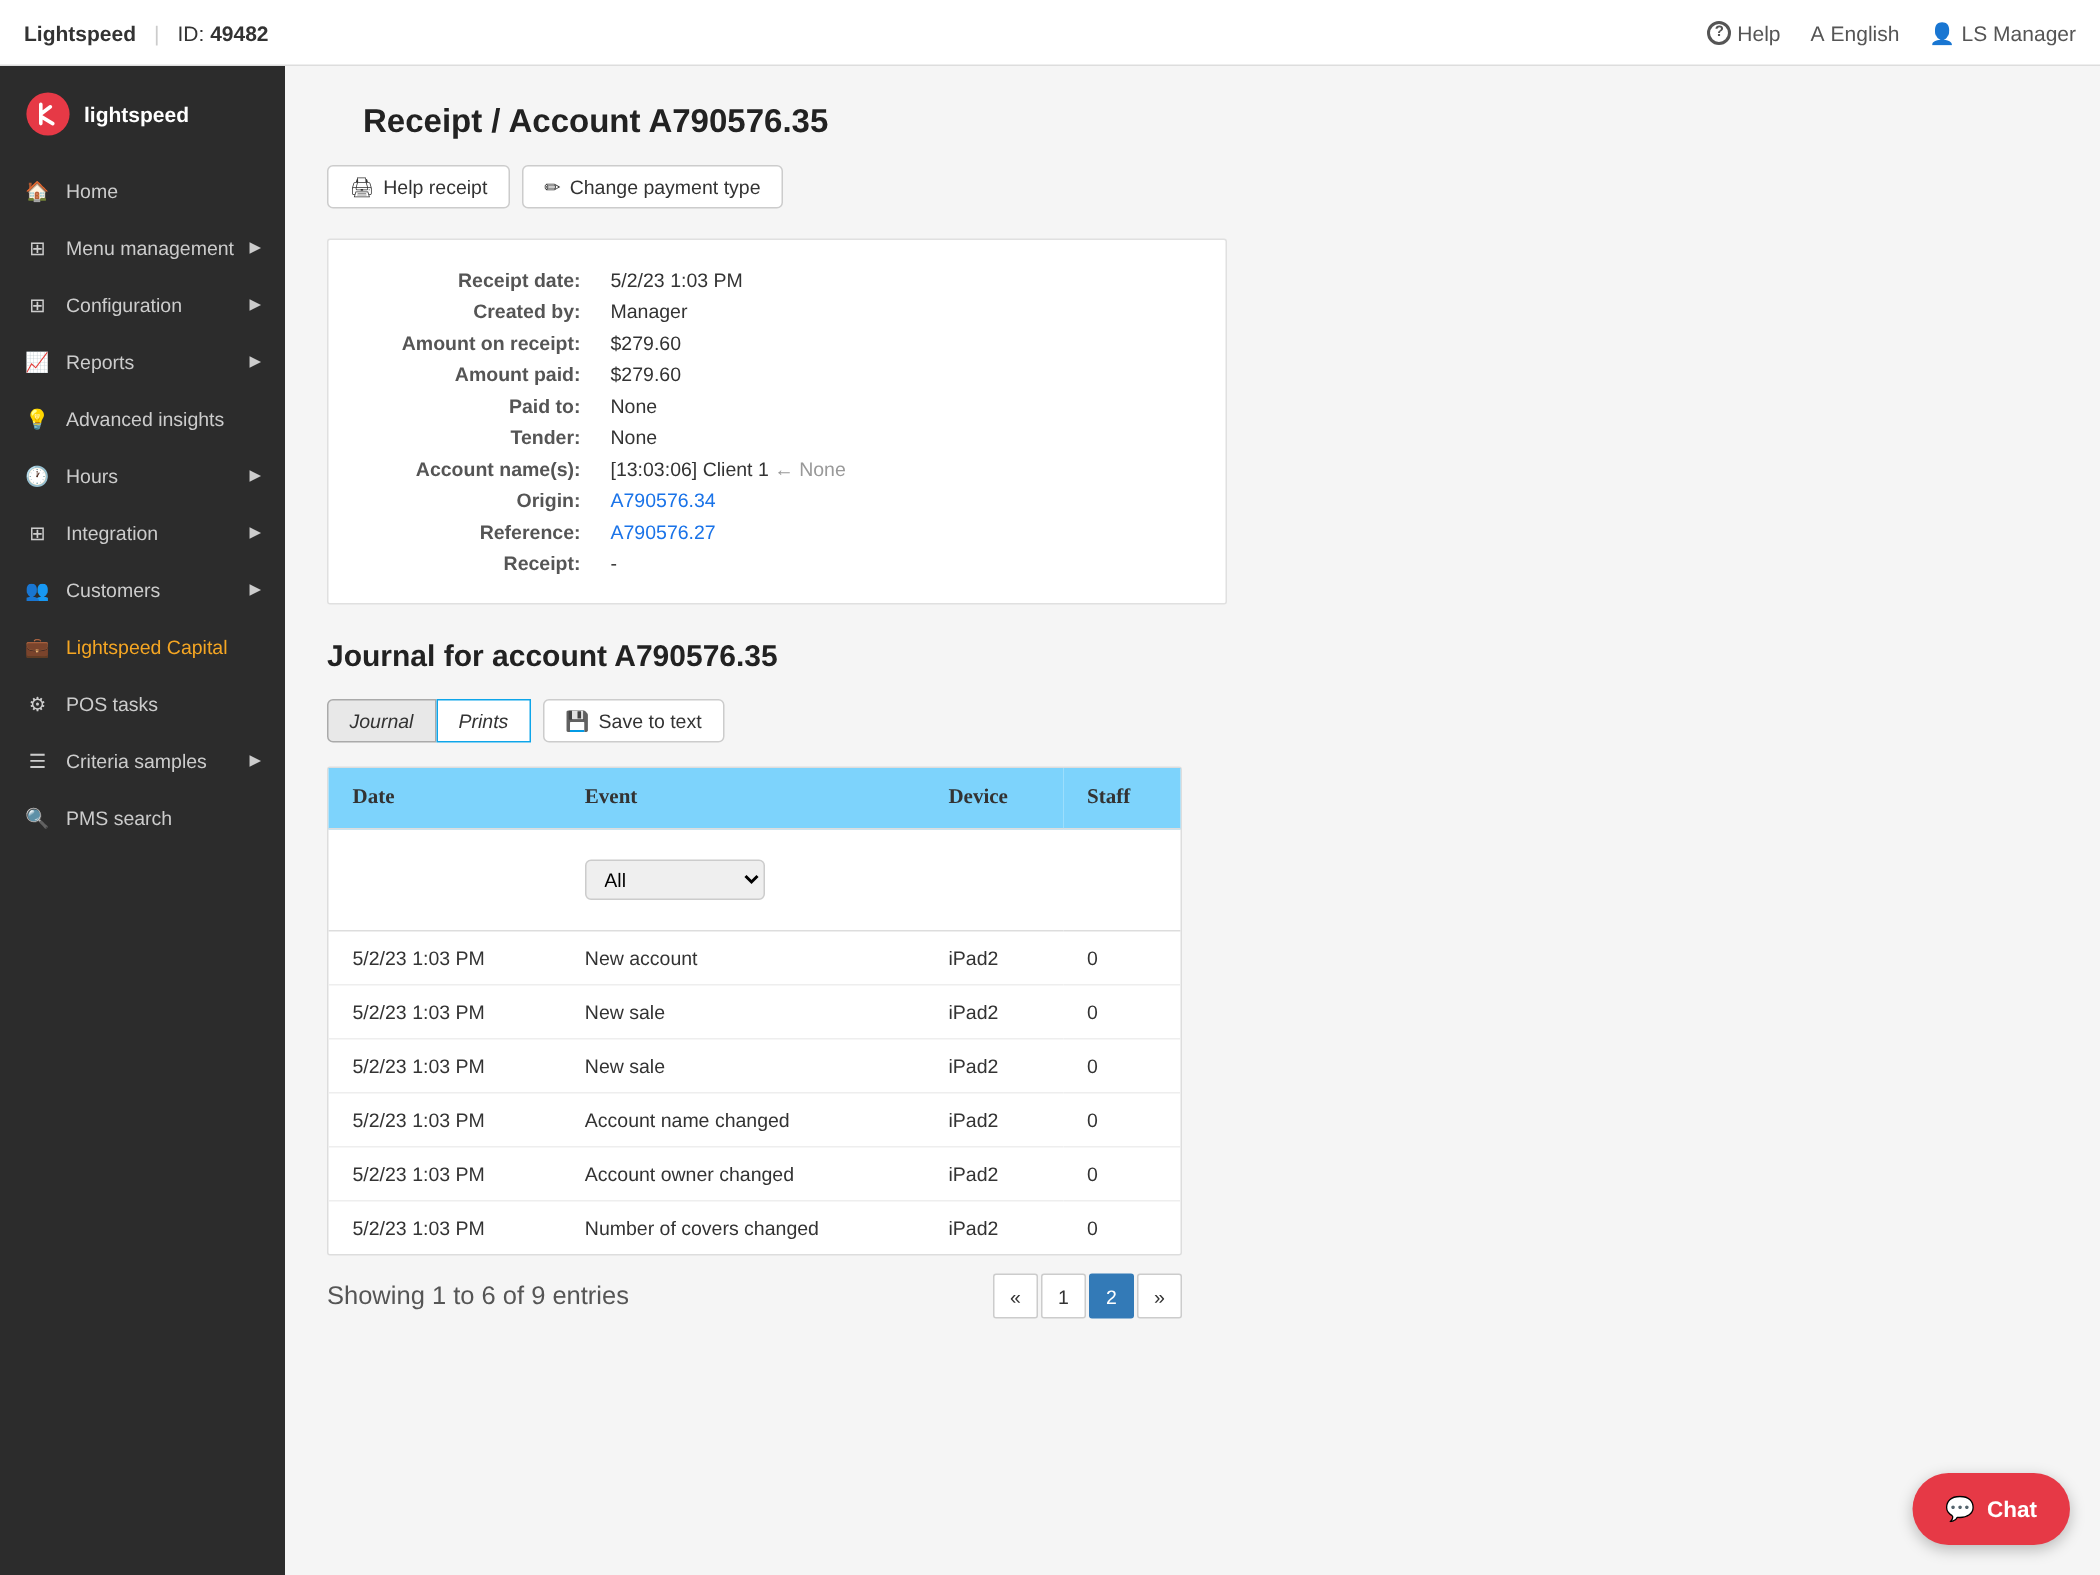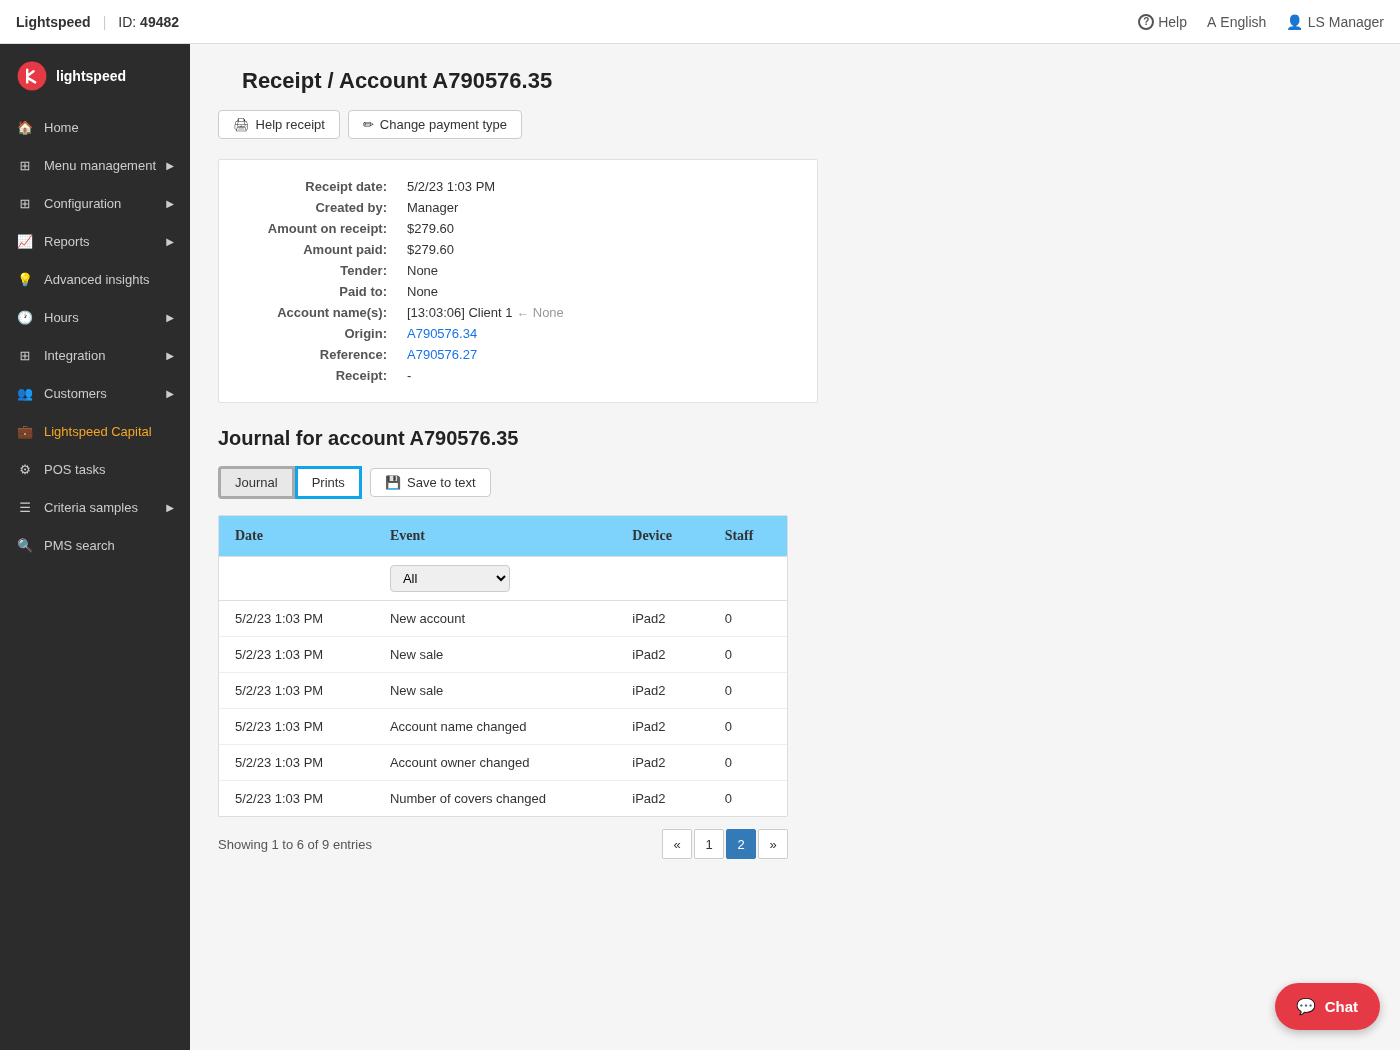--- a/index.html
+++ b/index.html
@@ -43,40 +43,40 @@
     
     .receipt-info { background: #fff; padding: 16px 20px; margin-bottom: 24px; border: 1px solid #e0e0e0; border-radius: 2px; max-width: 600px; }
     .info-table { width: 100%; border-collapse: collapse; }
     .info-table tr td { padding: 3px 8px; font-size: 13px; color: #333; vertical-align: top; }
     .info-table tr td:first-child { text-align: right; font-weight: 600; color: #555; width: 160px; padding-right: 12px; }
     .info-link { color: #1a73e8; text-decoration: none; cursor: pointer; }
     .info-grey { color: #999; }
 
     
     .section-title { font-size: 20px; font-weight: 700; color: #222; margin-bottom: 16px; }
-    .tab-btn { padding: 6px 14px; border: 3px solid #0ea5e9; background: #fff; cursor: pointer; font-size: 13px; color: #333; }
+    .tab-btn { padding: 6px 14px; border: 1px solid #0ea5e9; background: #fff; cursor: pointer; font-size: 13px; color: #333; font-style: italic; }
     .tab-btn.active { background: #e8e8e8; border-color: #aaa; }
     .tab-btn:first-child { border-radius: 4px 0 0 4px; }
     .tab-btn:last-child { border-radius: 0 4px 4px 0; }
     .save-btn { padding: 6px 14px; border: 1px solid #ccc; background: #fff; cursor: pointer; font-size: 13px; color: #333; border-radius: 4px; margin-left: 8px; display: inline-flex; align-items: center; gap: 6px; }
     .tab-row { display: flex; align-items: center; margin-bottom: 16px; }
 
     
     .journal-table-wrap { background: #fff; border: 1px solid #ddd; border-radius: 2px; max-width: 570px; }
     .journal-table { width: 100%; border-collapse: collapse; }
     .journal-table th { padding: 12px 16px; text-align: left; font-weight: 600; font-size: 14px; color: #333; background: #7dd3fc; border-bottom: 1px solid #ddd; font-family: Liberation Serif, serif; }
     .journal-table td { padding: 10px 16px; font-size: 13px; color: #333; border-bottom: 1px solid #eee; vertical-align: top; }
     .journal-table tr:last-child td { border-bottom: none; }
-    .filter-row td { padding: 8px 16px; border-bottom: 1px solid #ddd; }
+    .filter-row td { padding: 20px 16px; border-bottom: 1px solid #ddd; }
 
     select { padding: 4px 8px; border: 1px solid #ccc; border-radius: 4px; font-size: 13px; width: 120px; }
 
     
     .pagination-row { display: flex; align-items: center; justify-content: space-between; margin-top: 12px; max-width: 570px; }
-    .pagination-info { font-size: 13px; color: #555; text-align: right; }
+    .pagination-info { font-size: 17px; color: #555; text-align: right; }
     .pagination { display: flex; gap: 2px; }
     .page-btn { width: 30px; height: 30px; border: 1px solid #ccc; background: #fff; display: flex; align-items: center; justify-content: center; cursor: pointer; font-size: 13px; color: #333; border-radius: 2px; }
     .page-btn.active { background: #337ab7; color: #fff; border-color: #337ab7; }
 
     
     .chat-btn { position: fixed; bottom: 20px; right: 20px; background: #e63946; color: #fff; border: none; border-radius: 50px; padding: 14px 22px; font-size: 15px; font-weight: 600; cursor: pointer; box-shadow: 0 3px 10px rgba(0,0,0,0.25); display: flex; align-items: center; gap: 8px; }
     .chat-icon { font-size: 16px; }
   </style>
 </head>
 <body>
@@ -197,25 +197,25 @@
         </tr>
         <tr>
           <td>Amount on receipt:</td>
           <td>$279.60</td>
         </tr>
         <tr>
           <td>Amount paid:</td>
           <td>$279.60</td>
         </tr>
         <tr>
+          <td>Paid to:</td>
+          <td>None</td>
+        </tr>
+        <tr>
           <td>Tender:</td>
-          <td>None</td>
-        </tr>
-        <tr>
-          <td>Paid to:</td>
           <td>None</td>
         </tr>
         <tr>
           <td>Account name(s):</td>
           <td>
             [13:03:06] Client 1 <span class="info-grey">← None</span>
           </td>
         </tr>
         <tr>
           <td>Origin:</td>

